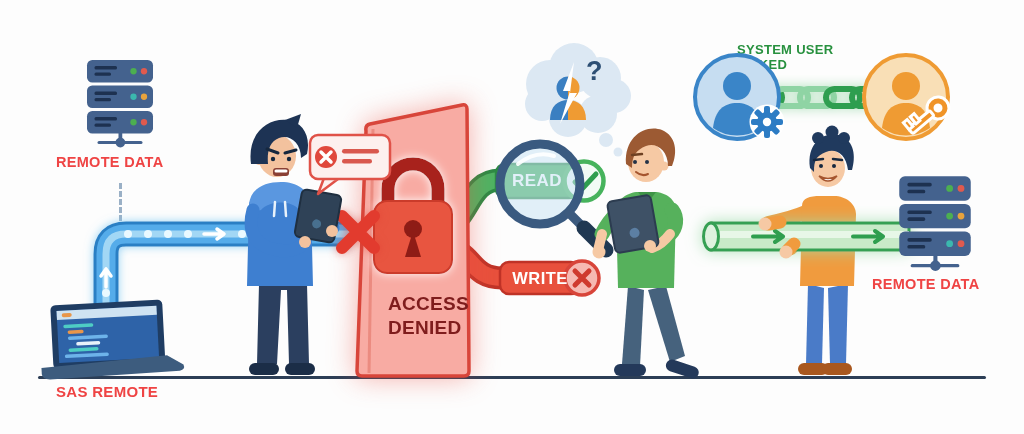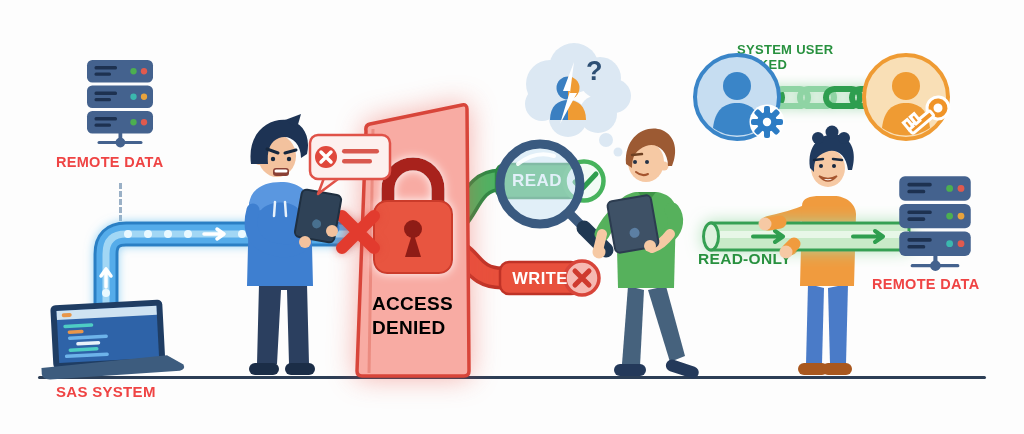--- a/index.html
+++ b/index.html
@@ -3,21 +3,21 @@
 <meta charset="utf-8">
 <style>
   html,body{margin:0;padding:0;background:#fff;}
   #scene{position:relative;width:1024px;height:434px;background:#fdfdfd;overflow:hidden;
          font-family:"Liberation Sans", sans-serif;}
   .abs{position:absolute;}
   .lbl{position:absolute;font-weight:bold;color:#22354e;text-align:left;
        font-family:"Liberation Sans", sans-serif;letter-spacing:.3px;}
   .lbl-navy{color:#ef4444;}
   .lbl-green{color:#28913f;}
-  .lbl-red{color:#000000;}
+  .lbl-red{color:#7f1d1d;margin-left:16px;}
   .pill-text{position:absolute;color:#fff;font-weight:bold;text-align:center;
              font-family:"Liberation Sans", sans-serif;letter-spacing:.5px;}
   .baseline{position:absolute;background:#2c3e56;border-radius:2px;}
   .dashed-link{position:absolute;border-left:3px dashed #9ab0c6;width:0;}
   svg{display:block;overflow:visible;}
 </style>
 </head>
 <body>
 
 <div id="scene">
@@ -94,21 +94,21 @@
         <rect x="28" y="24" width="30" height="3.5" rx="1.7" fill="#4ecdc4"></rect>
         <rect x="32" y="30" width="16" height="3.5" rx="1.7" fill="#e8964a"></rect>
         <rect x="32" y="36" width="40" height="3.5" rx="1.7" fill="#6db3ea"></rect>
         <rect x="40" y="42" width="24" height="3.5" rx="1.7" fill="#e8f2fa"></rect>
         <rect x="32" y="48" width="30" height="3.5" rx="1.7" fill="#4ecdc4"></rect>
         <rect x="28" y="54" width="44" height="3.5" rx="1.7" fill="#6db3ea"></rect>
       </g>
       <path d="M4,66 L130,60 L146,70 Q148,75 142,76 L12,78 Q4,77 4,72 Z" fill="#3d5c7e"></path>
     </g>
   </svg>
-  <div class="lbl lbl-navy" style="left:56px;top:383px;width:130px;font-size:15px;">SAS SYSTEM</div>
+  <div class="lbl lbl-navy" style="left:56px;top:383px;width:130px;font-size:15px;">SAS REMOTE</div>
 
   <svg class="abs" style="left:440px;top:150px;" width="170" height="150" viewBox="0 0 170 150">
     <g>
       <path d="M2,76 C30,76 26,30 60,30" fill="none" stroke="#2c8a45" stroke-width="23" stroke-linecap="round"></path>
       <path d="M2,76 C30,76 26,30 60,30" fill="none" stroke="#4db463" stroke-width="16" stroke-linecap="round"></path>
       <rect x="56" y="14" width="82" height="34" rx="9" fill="#3fae58" stroke="#2c8a45" stroke-width="2.5"></rect>
     </g>
     <g>
       <path d="M2,98 C34,98 28,128 62,128" fill="none" stroke="#bf3327" stroke-width="23" stroke-linecap="round"></path>
       <path d="M2,98 C34,98 28,128 62,128" fill="none" stroke="#e8503c" stroke-width="16" stroke-linecap="round"></path>
@@ -335,21 +335,20 @@
     <g filter="url(#greenGlow)">
       <rect x="14" y="25" width="200" height="27" rx="2" fill="#c8eac8" stroke="#36a053" stroke-width="3"></rect>
       <rect x="14" y="33" width="200" height="7" fill="#e7f7e7"></rect>
       <ellipse cx="16" cy="38.5" rx="7.5" ry="13.5" fill="#def2de" stroke="#36a053" stroke-width="3"></ellipse>
     </g>
     <g stroke="#2f9e4f" stroke-width="4" stroke-linecap="round" fill="none">
       <path d="M58,38.5 H88 M88,38.5 l-8,-5.5 M88,38.5 l-8,5.5"></path>
       <path d="M158,38.5 H188 M188,38.5 l-8,-5.5 M188,38.5 l-8,5.5"></path>
     </g>
   </svg>
-  <div class="lbl lbl-green" style="left:698px;top:250px;width:104px;font-size:15.5px;">READ-ONLY</div>
 
   <svg class="abs" style="left:758px;top:210px;" width="60" height="60" viewBox="0 0 60 60">
     <path d="M22,12 L10,14" stroke="#f09b3e" stroke-width="13" stroke-linecap="round"></path>
     <circle cx="7" cy="14" r="6.5" fill="#f6c9a4"></circle>
     <path d="M36,34 L30,40" stroke="#f09b3e" stroke-width="13" stroke-linecap="round"></path>
     <circle cx="28" cy="42" r="6.5" fill="#f6c9a4"></circle>
   </svg>
 
   <svg class="abs" style="left:896px;top:176px;" width="78" height="98" viewBox="0 0 96 120">
     <g>

